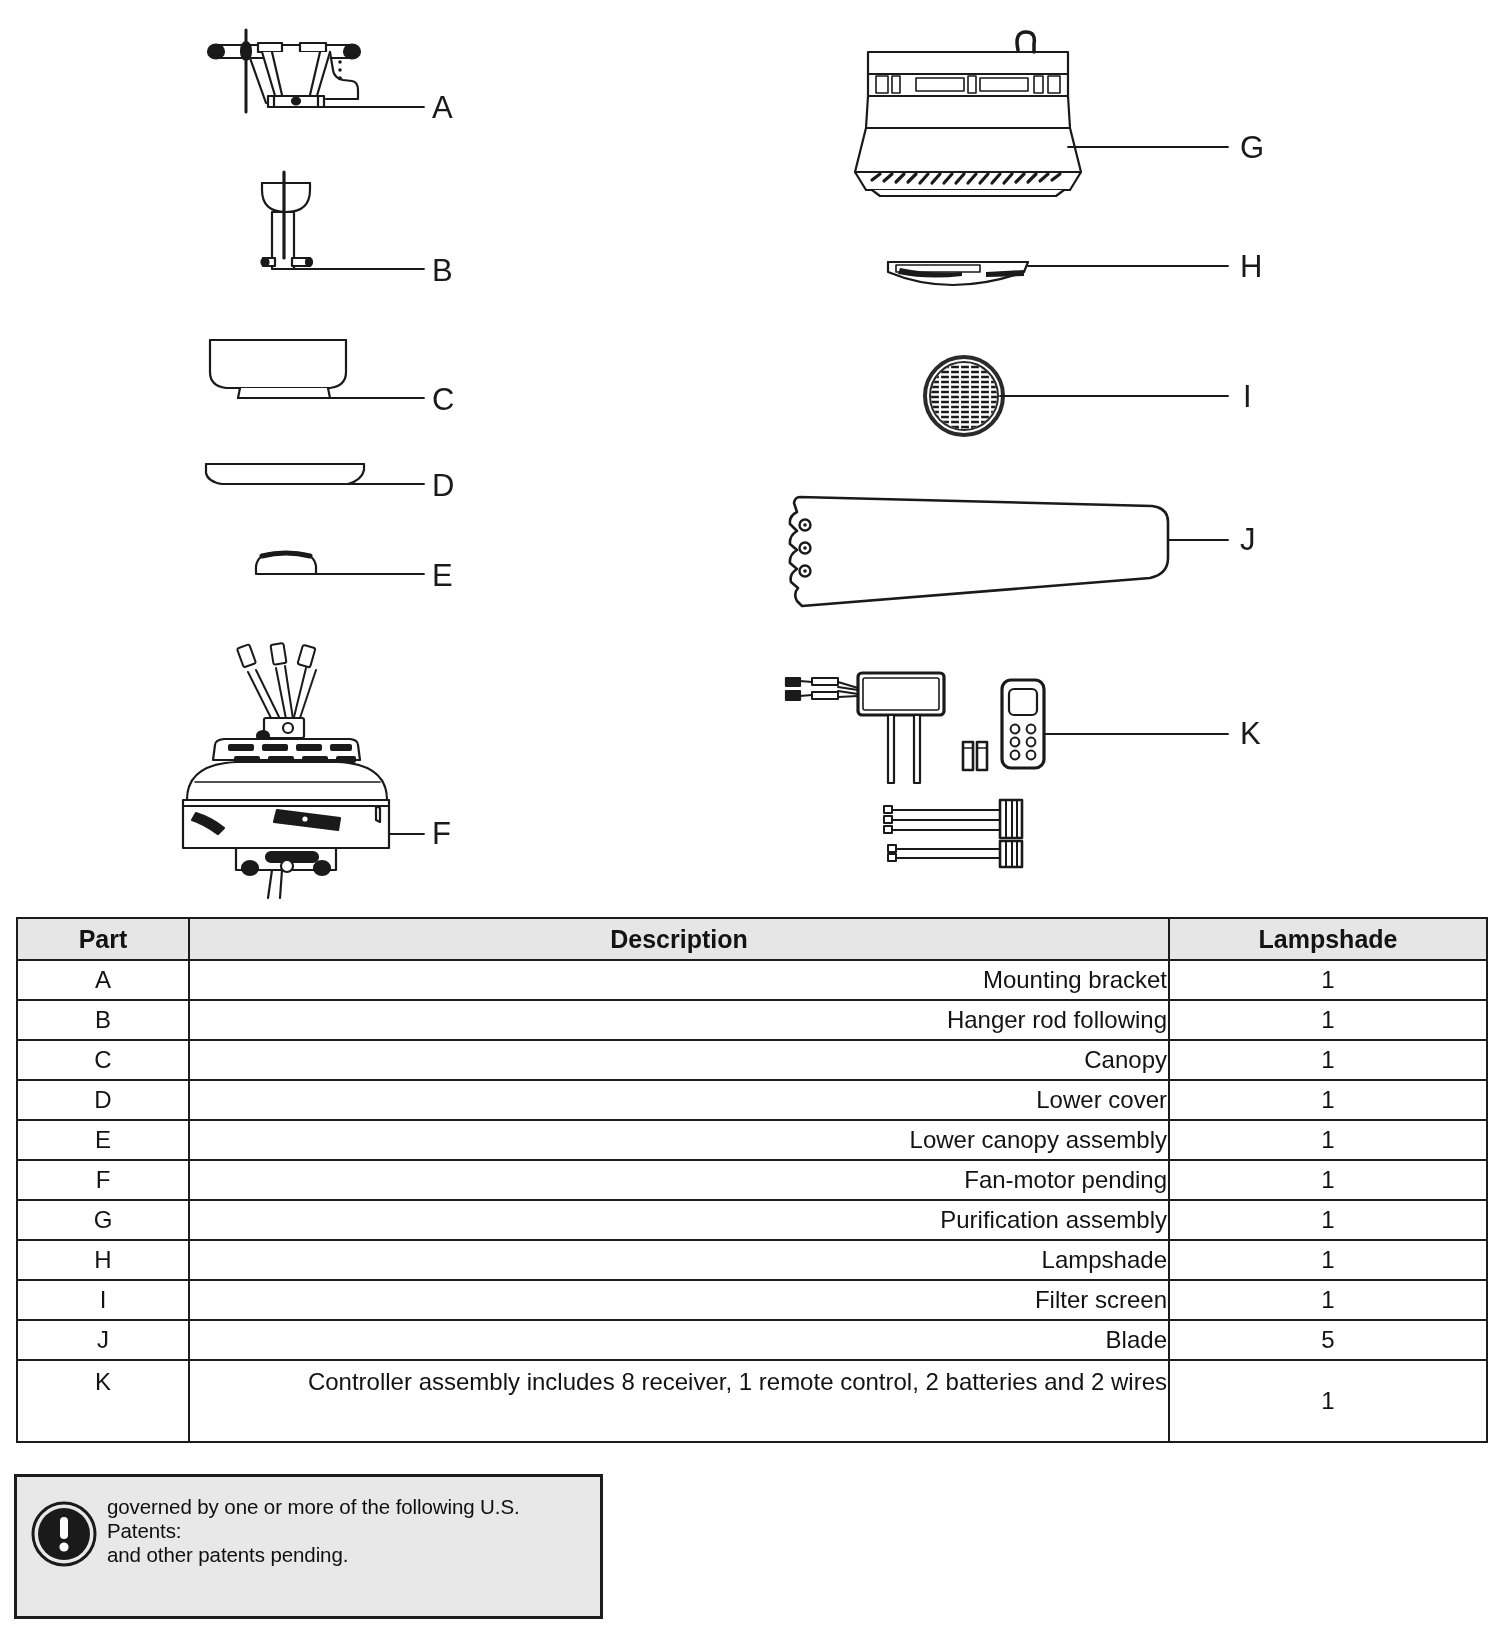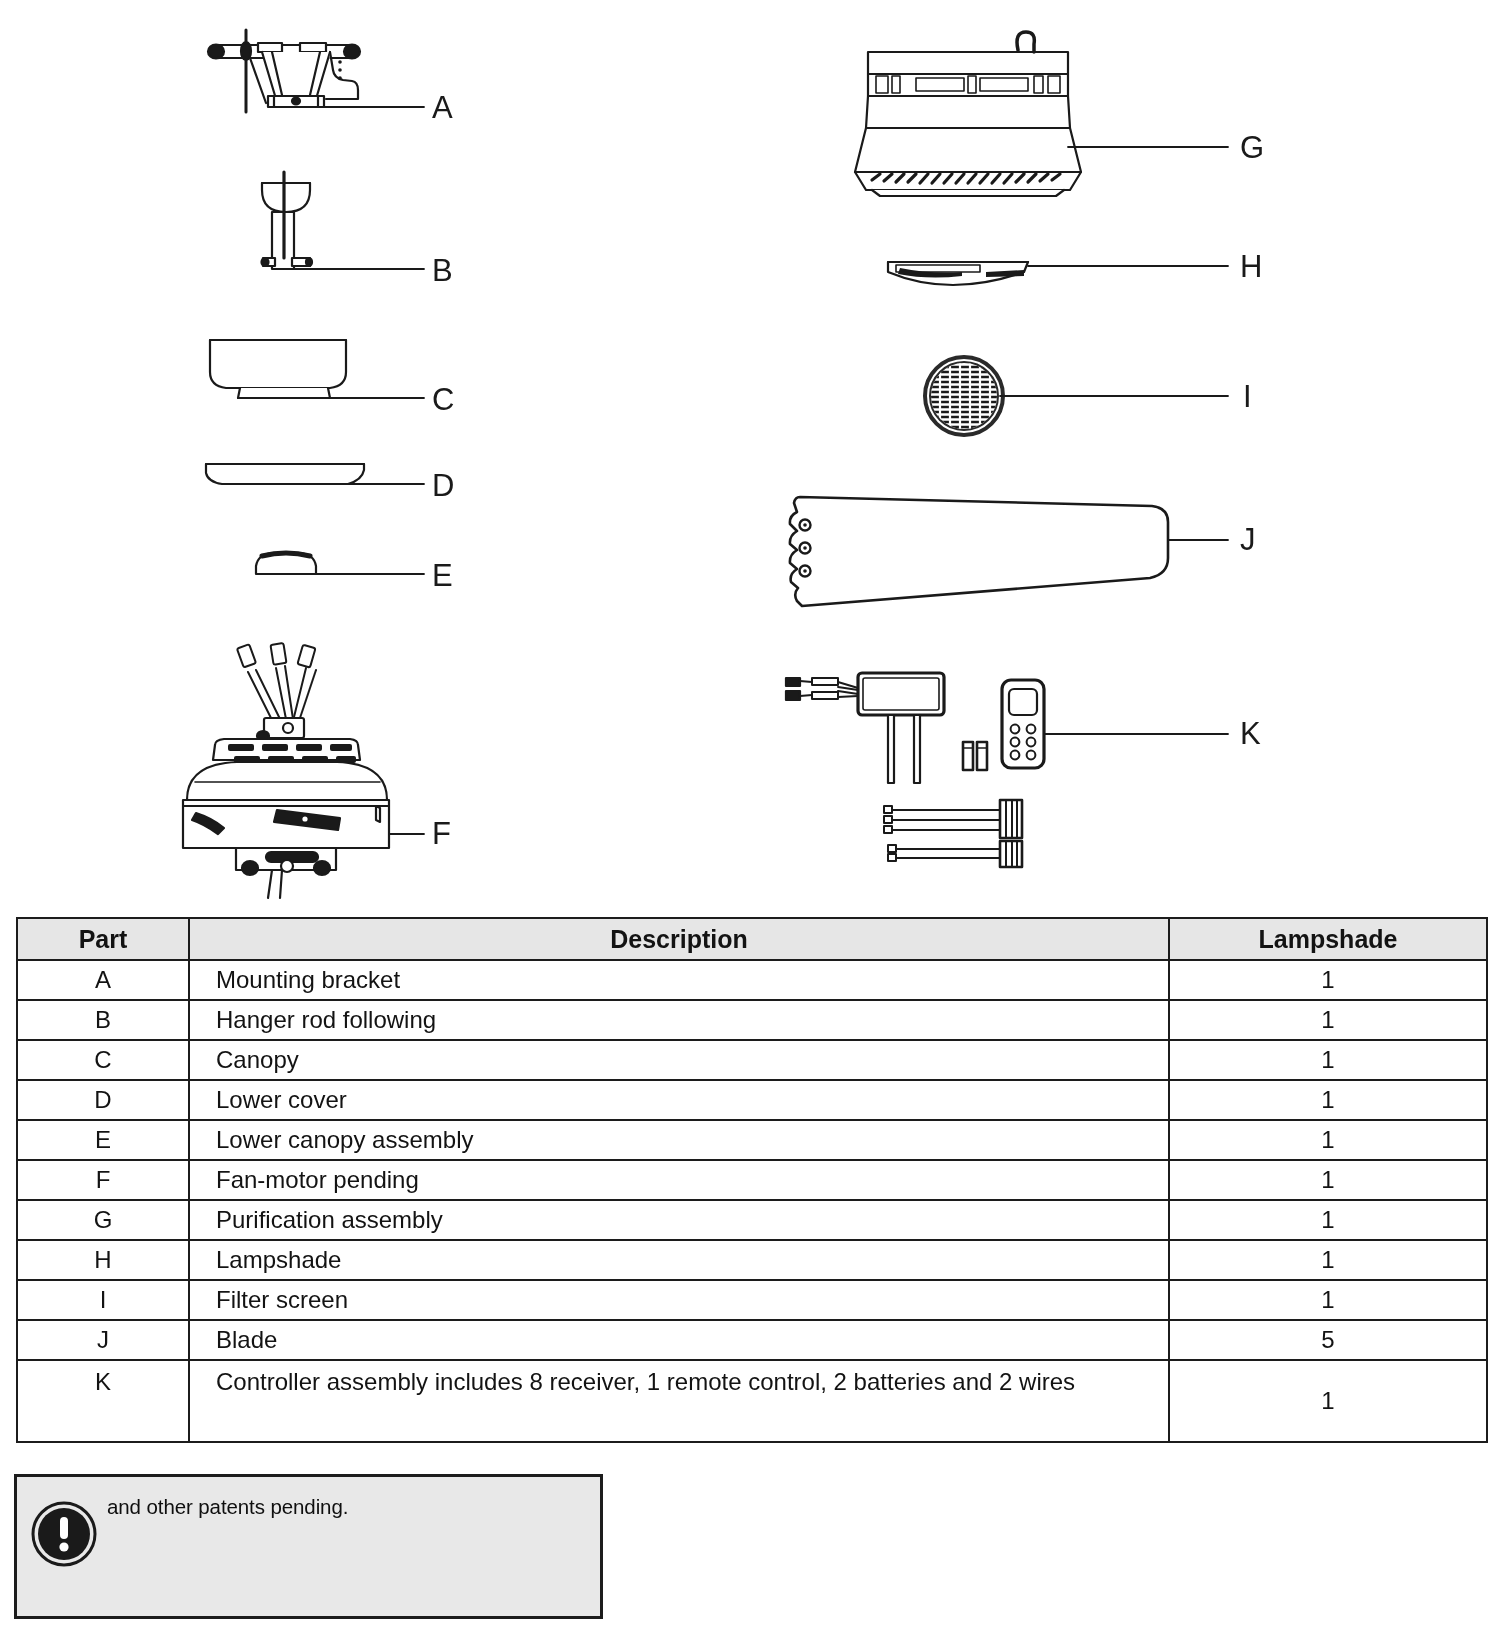--- a/index.html
+++ b/index.html
@@ -59,21 +59,21 @@
   col.c-part  { width: 172px; }
   col.c-desc  { width: 980px; }
   col.c-qty   { width: 318px; }
 
   table.parts td.part {
     text-align: center;
     height: 40px;
     font-size: 24px;
   }
   table.parts td.desc {
-    text-align: left;
+    text-align: right;
     padding-left: 26px;
     font-size: 24px;
   }
   table.parts td.qty {
     text-align: center;
     font-size: 24px;
   }
   tr.tall td.part, tr.tall td.desc { vertical-align: top; padding-top: 7px; }
   tr.tall td { height: 82px; }
   tr.tall td.qty { vertical-align: middle; }
@@ -509,15 +509,16 @@
 <div id="important-box">
   <div id="important-icon">
     <svg width="66" height="66" viewBox="0 0 66 66" xmlns="http://www.w3.org/2000/svg">
       <circle cx="33" cy="33" r="31" fill="none" stroke="#1a1a1a" stroke-width="3"></circle>
       <circle cx="33" cy="33" r="26" fill="#1a1a1a"></circle>
       <rect x="29" y="16" width="8" height="22" rx="4" fill="#ffffff"></rect>
       <circle cx="33" cy="46" r="4.6" fill="#ffffff"></circle>
     </svg>
   </div>
   <div id="important-text">
+    <div>governed by one or more of the following U.S. Patents:</div>
     <div>and other patents pending.</div>
   </div>
 </div>
 
 </body></html>

